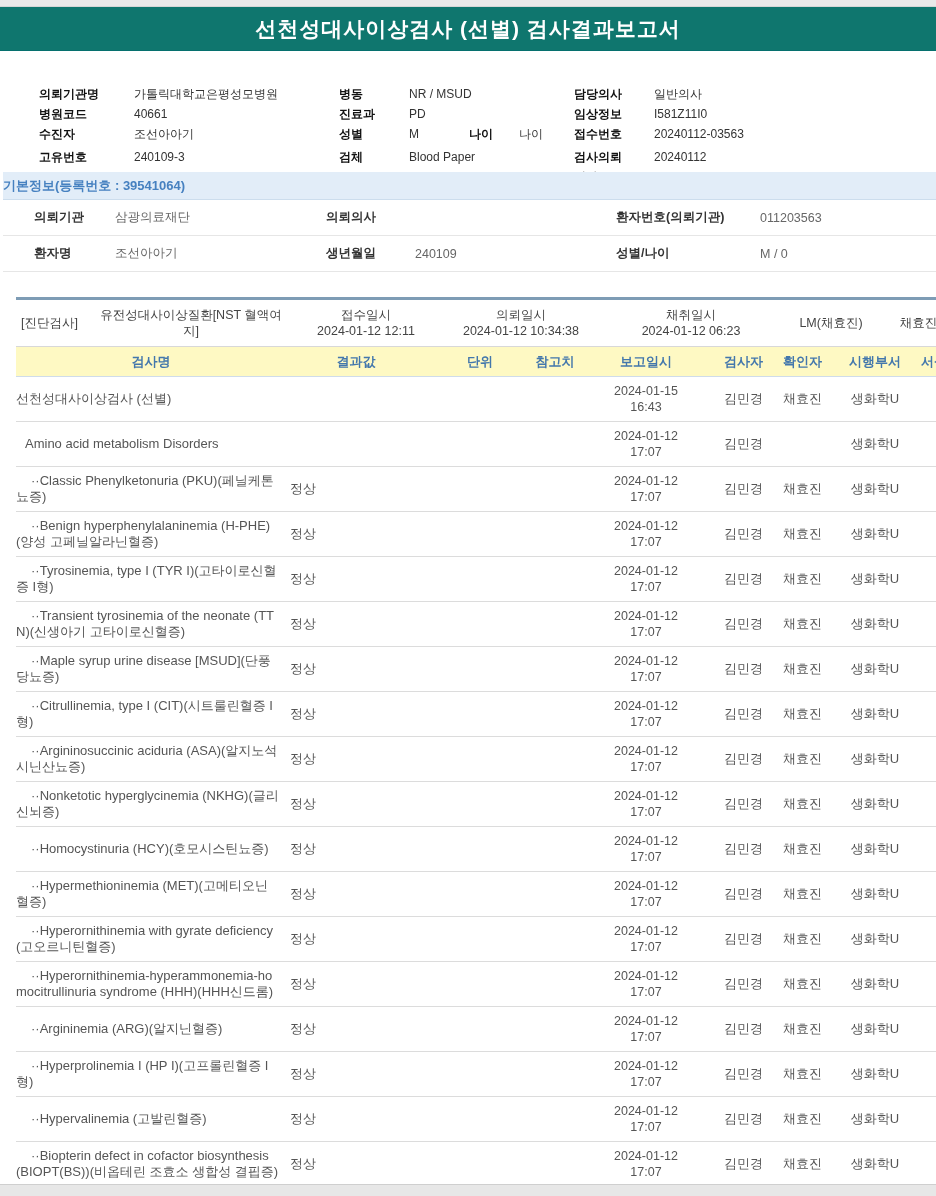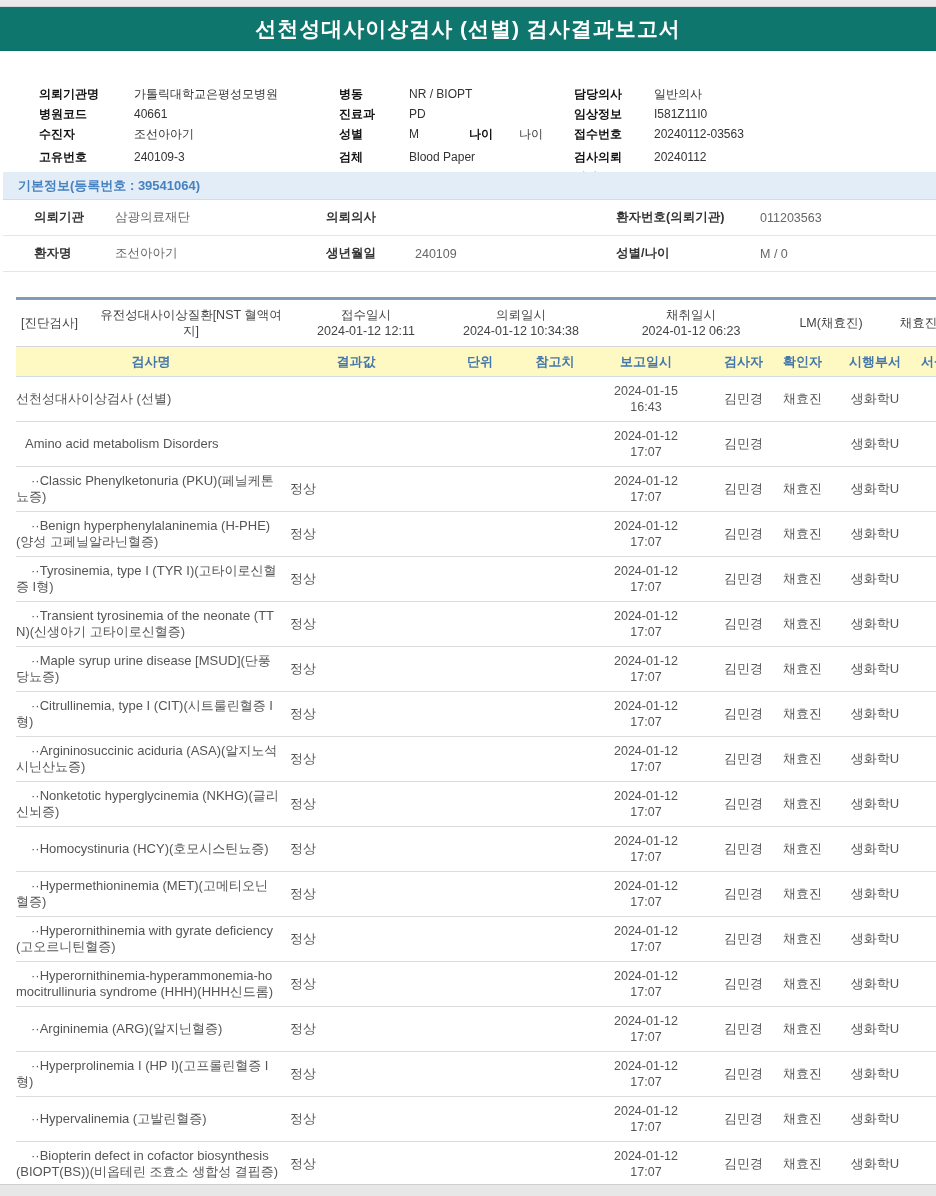--- a/index.html
+++ b/index.html
@@ -17,21 +17,21 @@
   .hi-row{height:20px;display:flex;align-items:center;font-size:12px;white-space:nowrap;}
   .hi-col .hi-row:nth-child(4){margin-top:3px;}
   .hi-row .lb{font-weight:bold;color:#111;}
   .hi-row .vl{color:#333;}
   #hi-col1 .lb{width:95px;} #hi-col2 .lb{width:70px;} #hi-col3 .lb{width:80px;}
   #hi-col2 .vl1{width:60px;} #hi-col2 .lb2{width:50px;font-weight:bold;color:#111;}
 
   
   .basic{position:absolute;top:172px;left:3px;width:933px;}
   .basic-header{height:27px;background:#e2edf8;border-bottom:1px solid #ccdded;display:flex;align-items:center;}
-  .basic-header span{color:#4681c0;font-weight:bold;font-size:13px;margin-left:15px;}
+  .basic-header span{color:#4681c0;font-weight:bold;font-size:13px;}
   .basic-row{position:relative;height:35px;border-bottom:1px solid #e6e6e6;font-size:12.5px;}
   .bp{position:absolute;top:0;height:35px;display:flex;align-items:center;white-space:nowrap;}
   .bp.lab{font-weight:bold;color:#333;margin-left:16px;} .bp.val{color:#666;}
   .bl0{left:15px;} .bv0{left:112px;} .bl1{left:307px;} .bv1{left:412px;} .bl2{left:597px;} .bv2{left:757px;}
 
   
   .results{position:absolute;top:297px;left:16px;width:936px;border-top:3px solid #7e9cb5;border-right:1px solid #d8d8d8;box-sizing:border-box;}
   .diag-band{display:flex;height:46px;align-items:center;font-size:12.5px;color:#444;}
   .db{display:flex;flex-direction:column;align-items:center;justify-content:center;text-align:center;line-height:16px;word-break:break-all;}
   .db-tag{width:70px;align-items:flex-start;text-align:left;padding-left:5px;box-sizing:border-box;}
@@ -77,21 +77,21 @@
           <span class="vl">조선아아기</span>
         </div>
         <div class="hi-row">
           <span class="lb">고유번호</span>
           <span class="vl">240109-3</span>
         </div>
       </div>
     <div id="hi-col2" class="hi-col">
         <div class="hi-row">
           <span class="lb">병동</span>
-          <span class="vl">NR / BIOPT</span>
+          <span class="vl">NR / MSUD</span>
         </div>
         <div class="hi-row">
           <span class="lb">진료과</span>
           <span class="vl">PD</span>
         </div>
         <div class="hi-row">
           <span class="lb">성별</span>
           <span class="vl vl1">M</span>
           <span class="lb2">나이</span>
           <span class="vl">나이</span>

